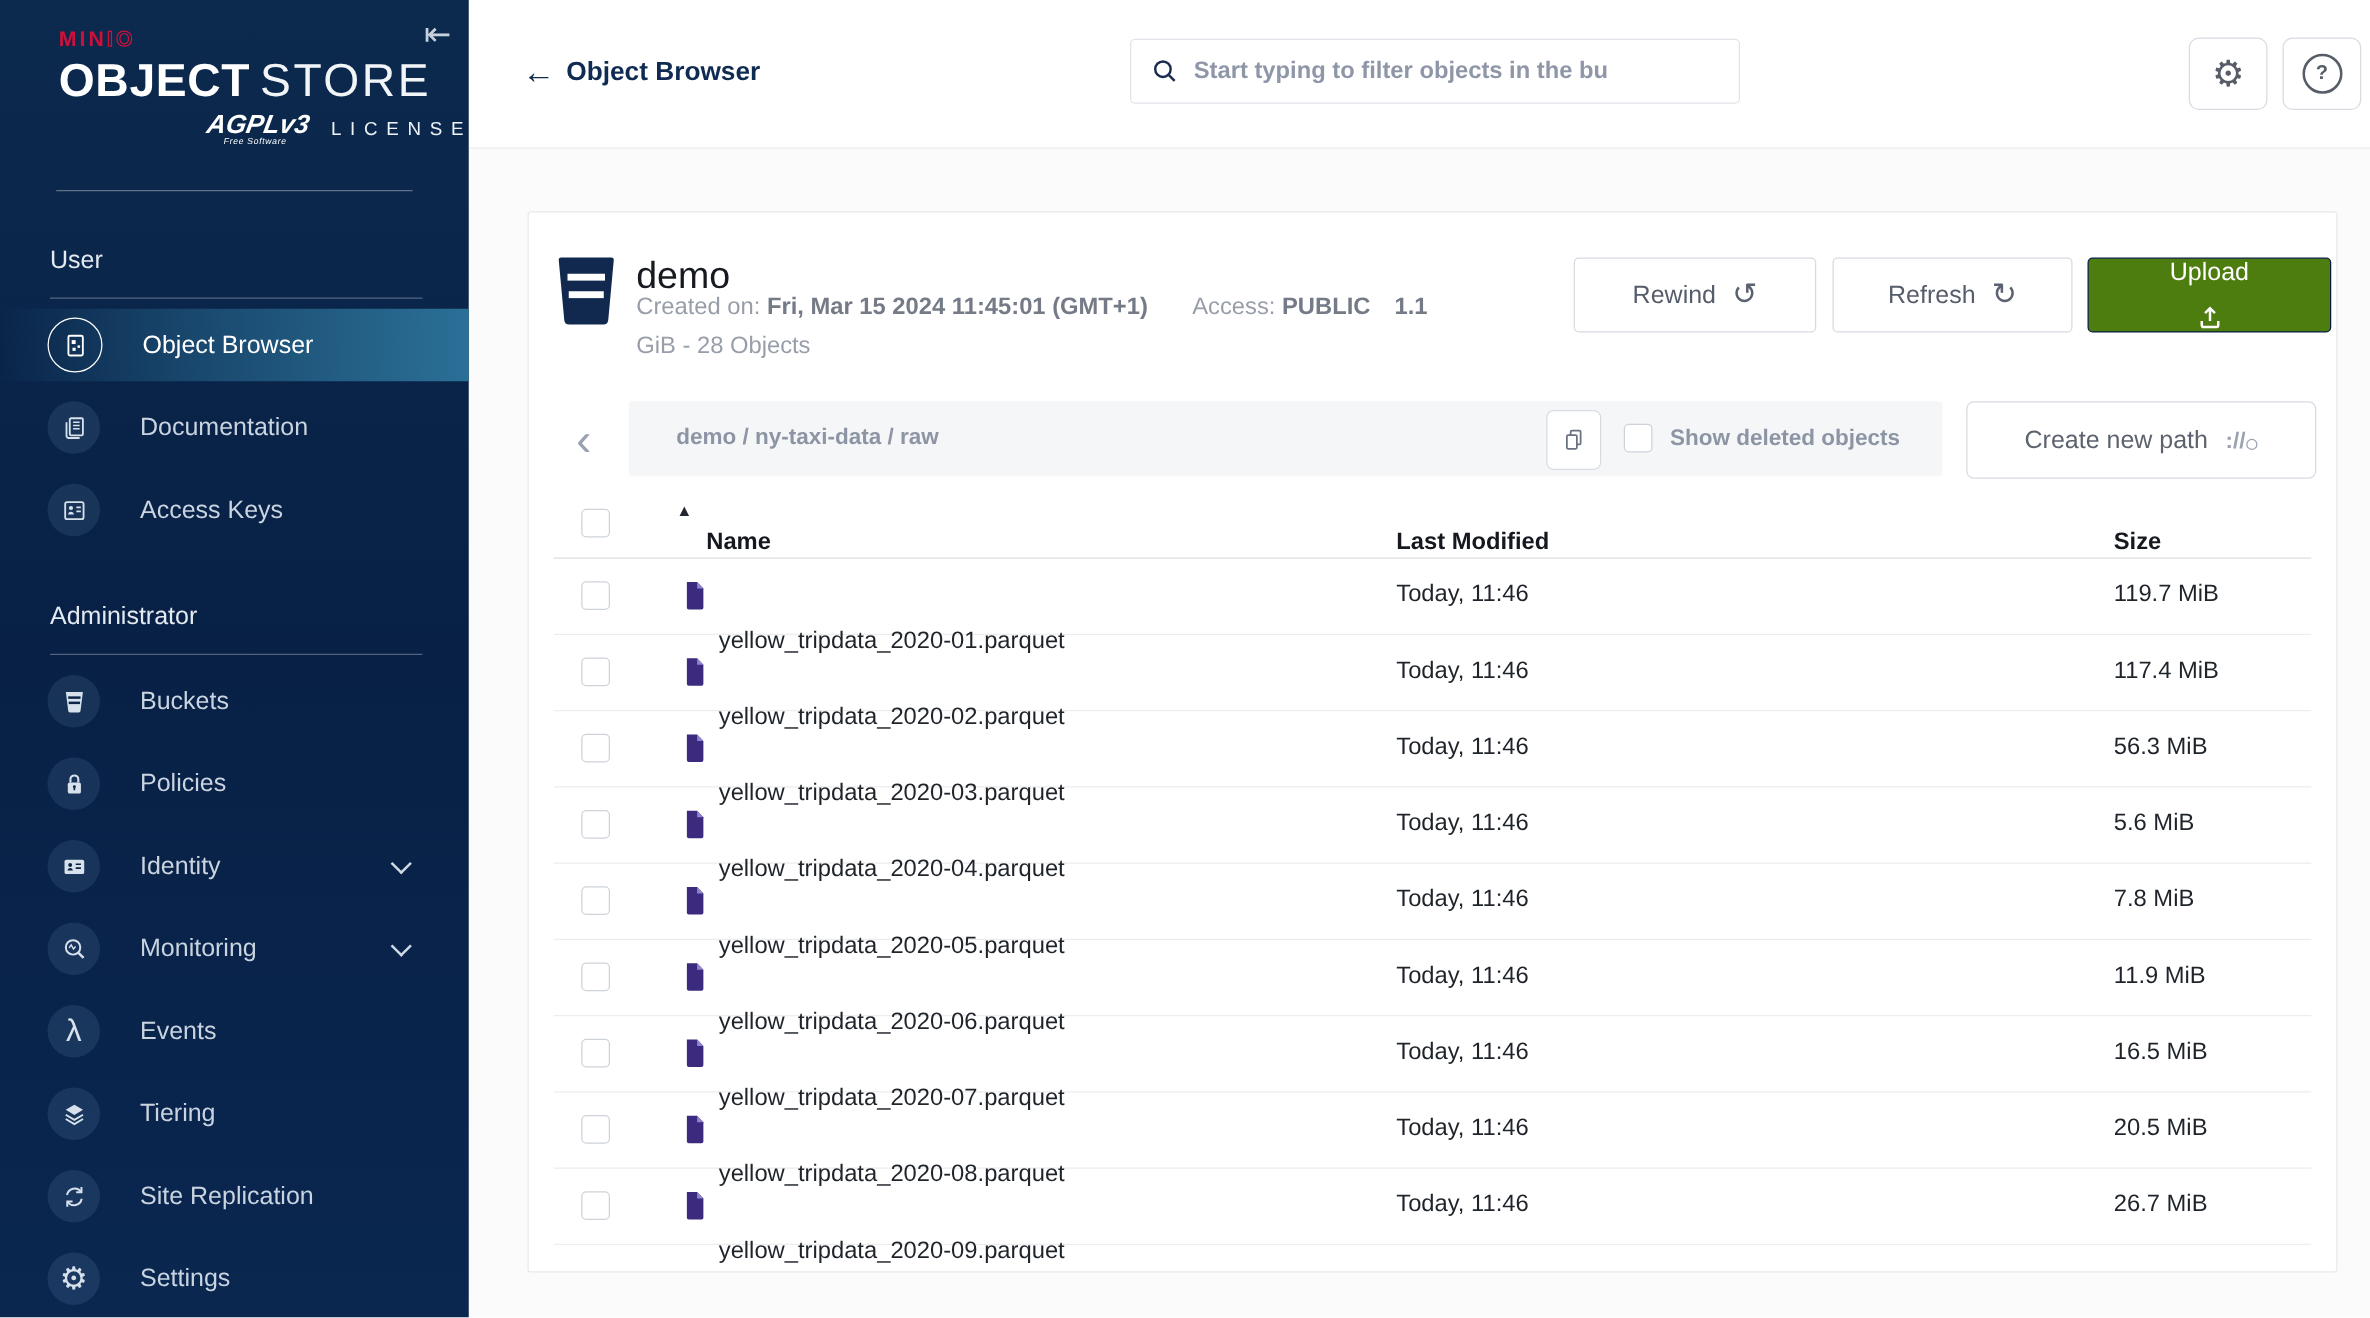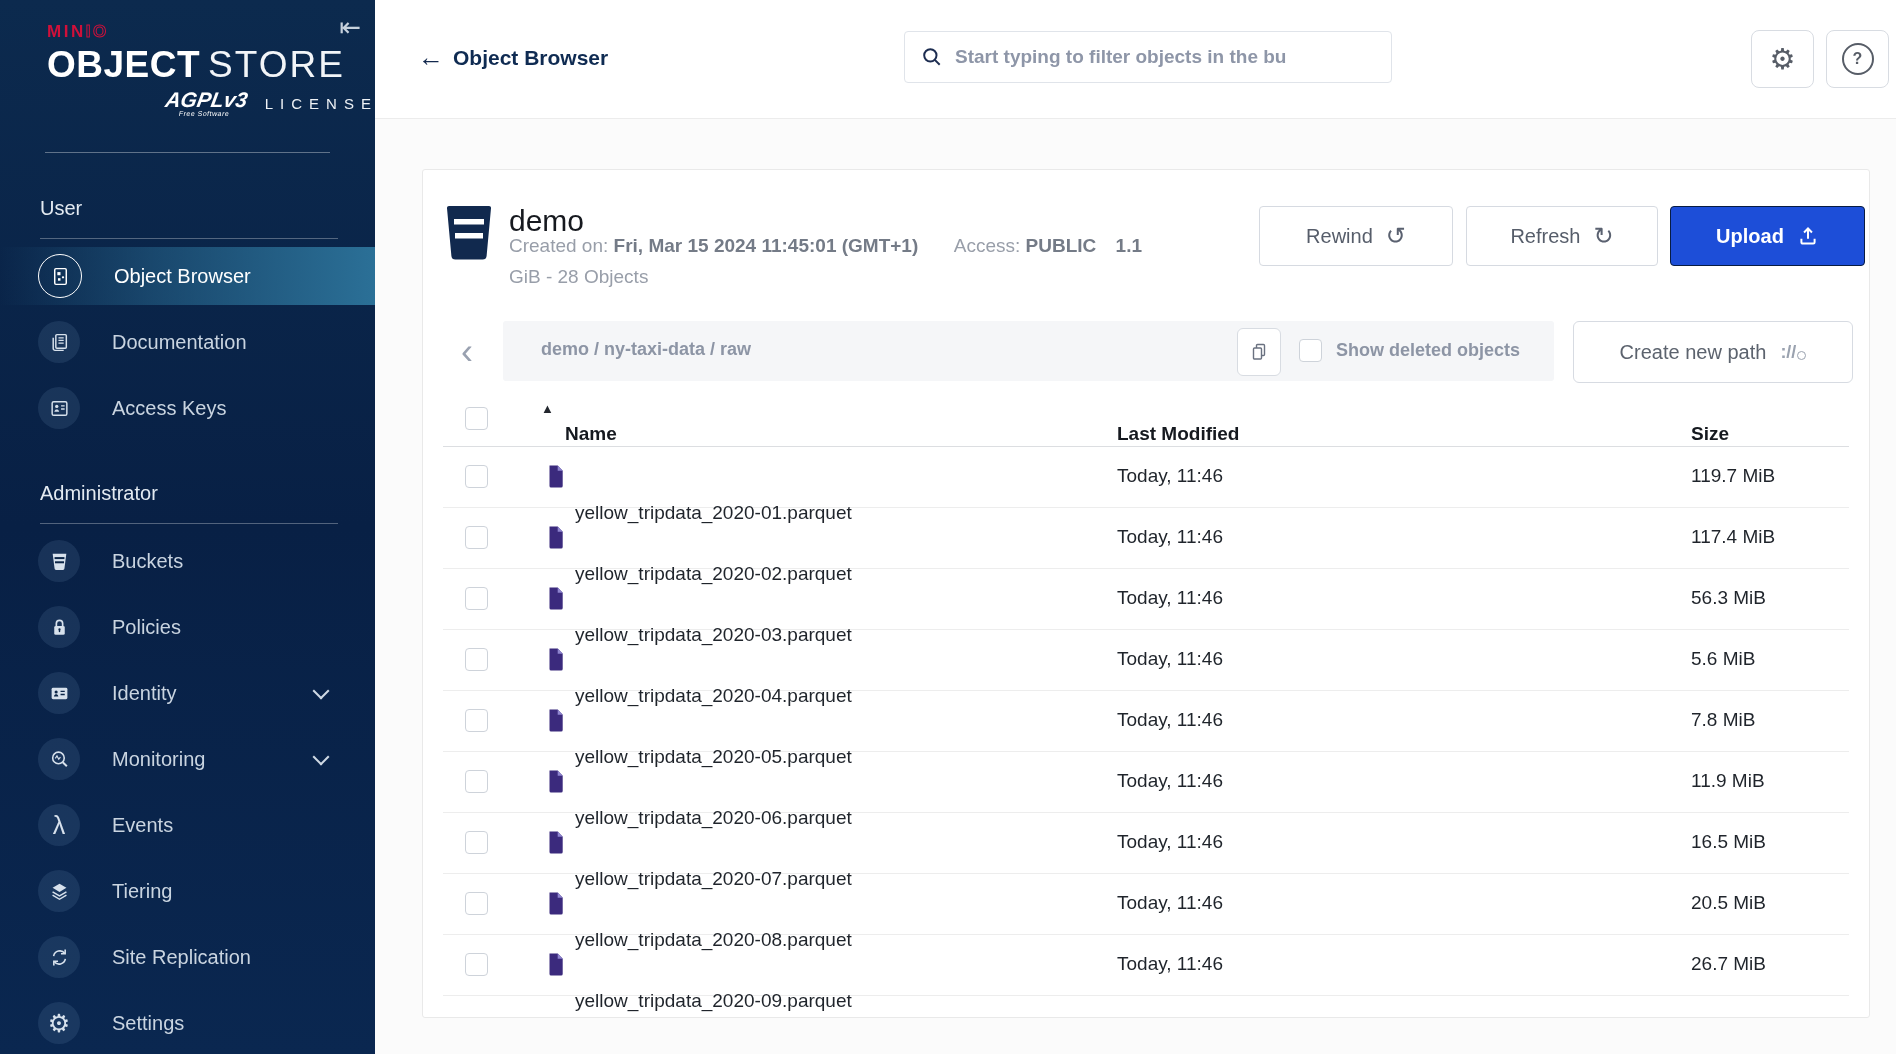--- a/index.html
+++ b/index.html
@@ -63,21 +63,21 @@
   .bucket-ic{position:absolute;left:23px;top:34px;}
   .bucket-name{position:absolute;left:86px;top:14px;font-size:30px;font-weight:normal;color:#16191f;}
   .bucket-meta{position:absolute;left:86px;top:60px;font-size:19px;color:#989ea9;line-height:31px;width:760px;}
   .bucket-meta b{color:#747b87;}
   .meta-sep{display:inline-block;width:26px;}
   .act-btn{position:absolute;top:36px;height:58px;border:1px solid #d6dae1;border-radius:4px;background:#fff;
     display:flex;align-items:center;justify-content:center;gap:13px;font-size:20px;color:#565d6a;cursor:pointer;}
   .act-btn .g-ic{font-size:24px;color:#5a6170;line-height:1;}
   .btn-rewind{left:836px;width:192px;}
   .btn-refresh{left:1043px;width:190px;}
-  .btn-upload{left:1247px;width:193px;background:#1d4ed8;border-color:#081c42;color:#fff;font-weight:bold;}
+  .btn-upload{left:1247px;width:193px;background:#4d7c0f;border-color:#081c42;color:#fff;font-weight:normal;flex-direction:column;}
   
   .crumb-back{position:absolute;left:24px;top:158px;width:40px;height:48px;display:flex;align-items:center;justify-content:center;
     font-size:36px;color:#99a1b0;cursor:pointer;font-weight:normal;}
   .crumb-strip{position:absolute;left:80px;top:151px;width:1051px;height:60px;background:#f5f6f8;border-radius:3px;}
   .crumb-path{position:absolute;left:38px;top:18px;font-size:18px;font-weight:bold;color:#8d95a5;}
   .copy-btn{position:absolute;left:734px;top:7px;width:42px;height:46px;background:#fff;border:1px solid #d8dce2;
     border-radius:6px;display:flex;align-items:center;justify-content:center;cursor:pointer;}
   .checkbox{width:23px;height:23px;border:1.6px solid #ced3da;border-radius:4px;background:#fff;cursor:pointer;box-sizing:border-box;}
   .show-del-cb{position:absolute;left:796px;top:18px;}
   .show-del-label{position:absolute;left:833px;top:19px;font-size:18px;font-weight:bold;color:#8d95a5;}

